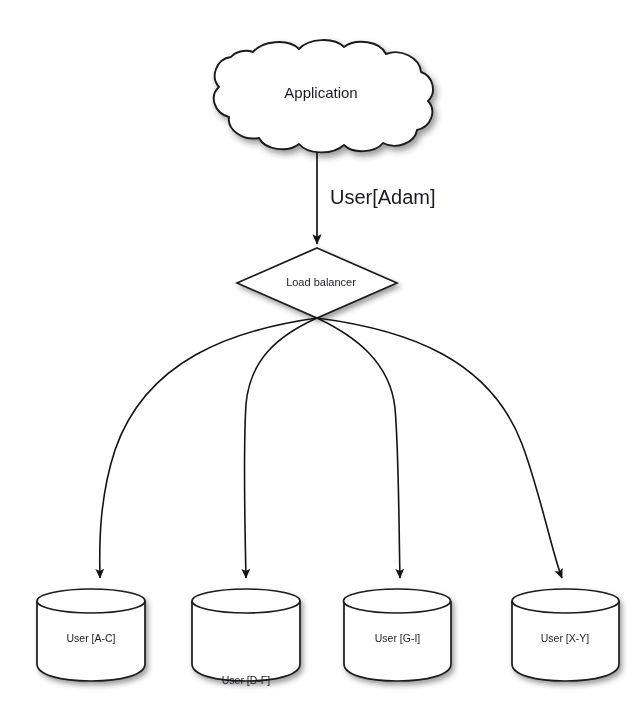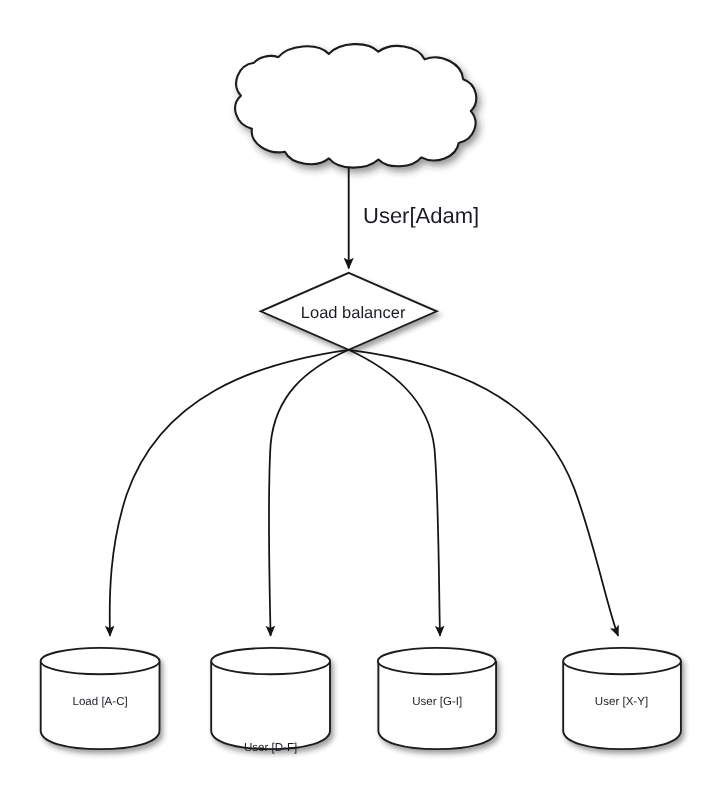--- a/index.html
+++ b/index.html
@@ -37,21 +37,21 @@
   #cloud-label {
     left: 0;
     width: 642px;
     top: 84px;
     font-size: 15px;
   }
   #diamond-label {
     left: 0;
     width: 642px;
     top: 276px;
-    font-size: 15px;
+    font-size: 11px;
   }
   #edge-label-adam {
     left: 330px;
     width: 140px;
     top: 186px;
     font-size: 20px;
     text-align: left;
   }
   .db-label {
     font-size: 10.5px;
@@ -125,26 +125,27 @@
       <path fill="#ffffff" stroke="#1a1a1a" stroke-width="1.7" d="M 344 602 L 344 664 C 344 675, 368 681, 397 681 C 427 681, 451 675, 451 664 L 451 602 Z"></path>
       <ellipse cx="397" cy="601" rx="53.5" ry="12" fill="#ffffff" stroke="#1a1a1a" stroke-width="1.7"></ellipse>
     </g>
 
     <g filter="url(#soft-shadow-small)">
       <path fill="#ffffff" stroke="#1a1a1a" stroke-width="1.7" d="M 512 602 L 512 664 C 512 675, 536 681, 565 681 C 595 681, 619 675, 619 664 L 619 602 Z"></path>
       <ellipse cx="565.5" cy="601" rx="53.5" ry="12" fill="#ffffff" stroke="#1a1a1a" stroke-width="1.7"></ellipse>
     </g>
   </svg>
 
+  <div class="node-label" id="cloud-label">Application</div>
 
   <div class="node-label" id="edge-label-adam">User[Adam]</div>
 
   <div class="node-label" id="diamond-label">Load balancer</div>
 
-  <div class="node-label db-label" id="db-label-0">Load [A-C]</div>
+  <div class="node-label db-label" id="db-label-0">User [A-C]</div>
 
   <div class="node-label db-label" id="db-label-1">User [D-F]</div>
 
   <div class="node-label db-label" id="db-label-2">User [G-I]</div>
 
   <div class="node-label db-label" id="db-label-3">User [X-Y]</div>
 
 </div>
 
 </body></html>

